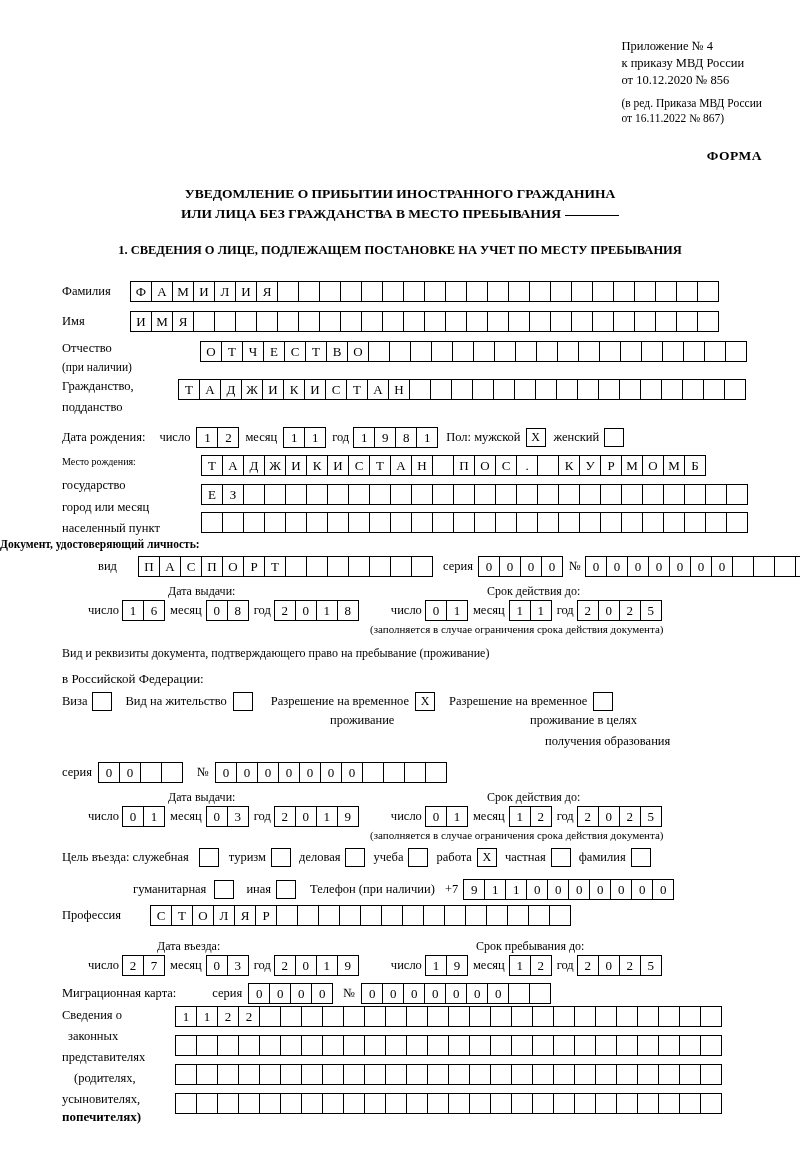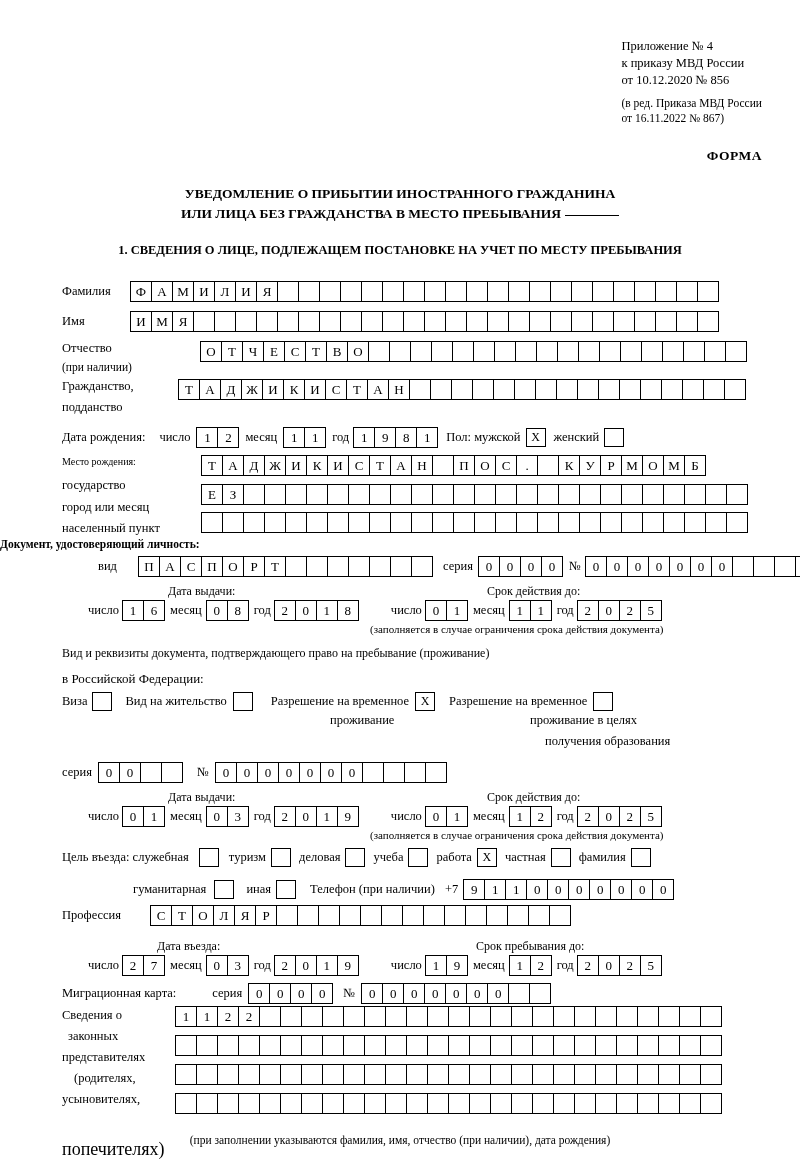--- a/index.html
+++ b/index.html
@@ -696,21 +696,21 @@
         <span class="bx"></span>
         <span class="bx"></span>
       </span>
   </div>
 
   <div style="position:absolute;left:62px;top:1008px;font-size:12.5px;">Сведения о</div>
   <div style="position:absolute;left:68px;top:1029px;font-size:12.5px;">законных</div>
   <div style="position:absolute;left:62px;top:1050px;font-size:12.5px;">представителях</div>
   <div style="position:absolute;left:62px;top:1071px;font-size:12.5px;margin-left:12px;">(родителях,</div>
   <div style="position:absolute;left:62px;top:1092px;font-size:12.5px;">усыновителях,</div>
-  <div style="position:absolute;left:62px;top:1139px;font-size:18px;">попечителях)</div>
+  <div style="position:absolute;left:62px;top:1109px;font-size:13px;font-weight:bold;">попечителях)</div>
 
   <div class="row" style="left:175px;top:1006px;">
     <span class="boxes" id="lr1">
         <span class="bx">1</span>
         <span class="bx">1</span>
         <span class="bx">2</span>
         <span class="bx">2</span>
         <span class="bx"></span>
         <span class="bx"></span>
         <span class="bx"></span>
@@ -819,15 +819,14 @@
         <span class="bx"></span>
         <span class="bx"></span>
         <span class="bx"></span>
         <span class="bx"></span>
         <span class="bx"></span>
         <span class="bx"></span>
         <span class="bx"></span>
       </span>
   </div>
 
-  <div style="position:absolute;left:0;right:0;top:1134px;text-align:center;font-size:11.5px;">(при заполнении указываются фамилия, имя, отчество (при наличии), дата рождения)</div>
 
 </div>
 
 </body></html>

